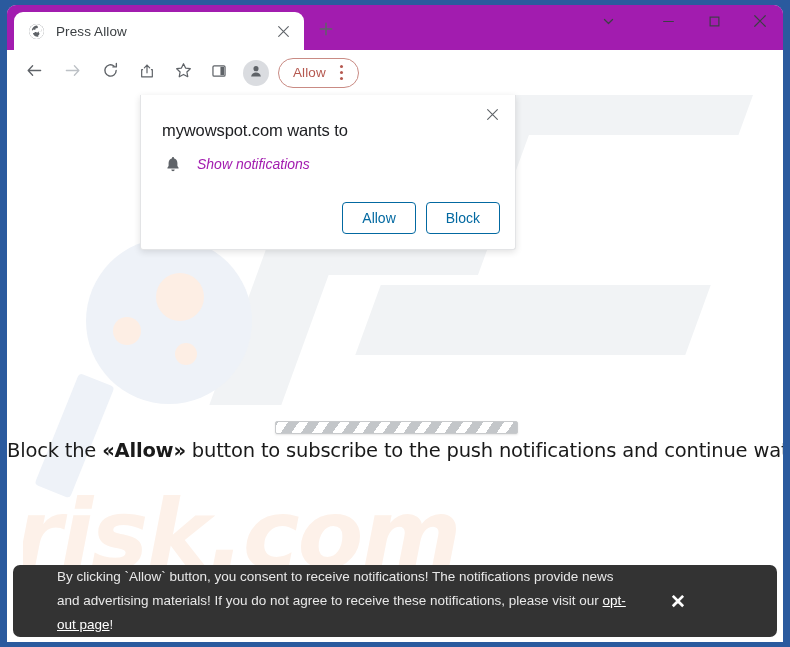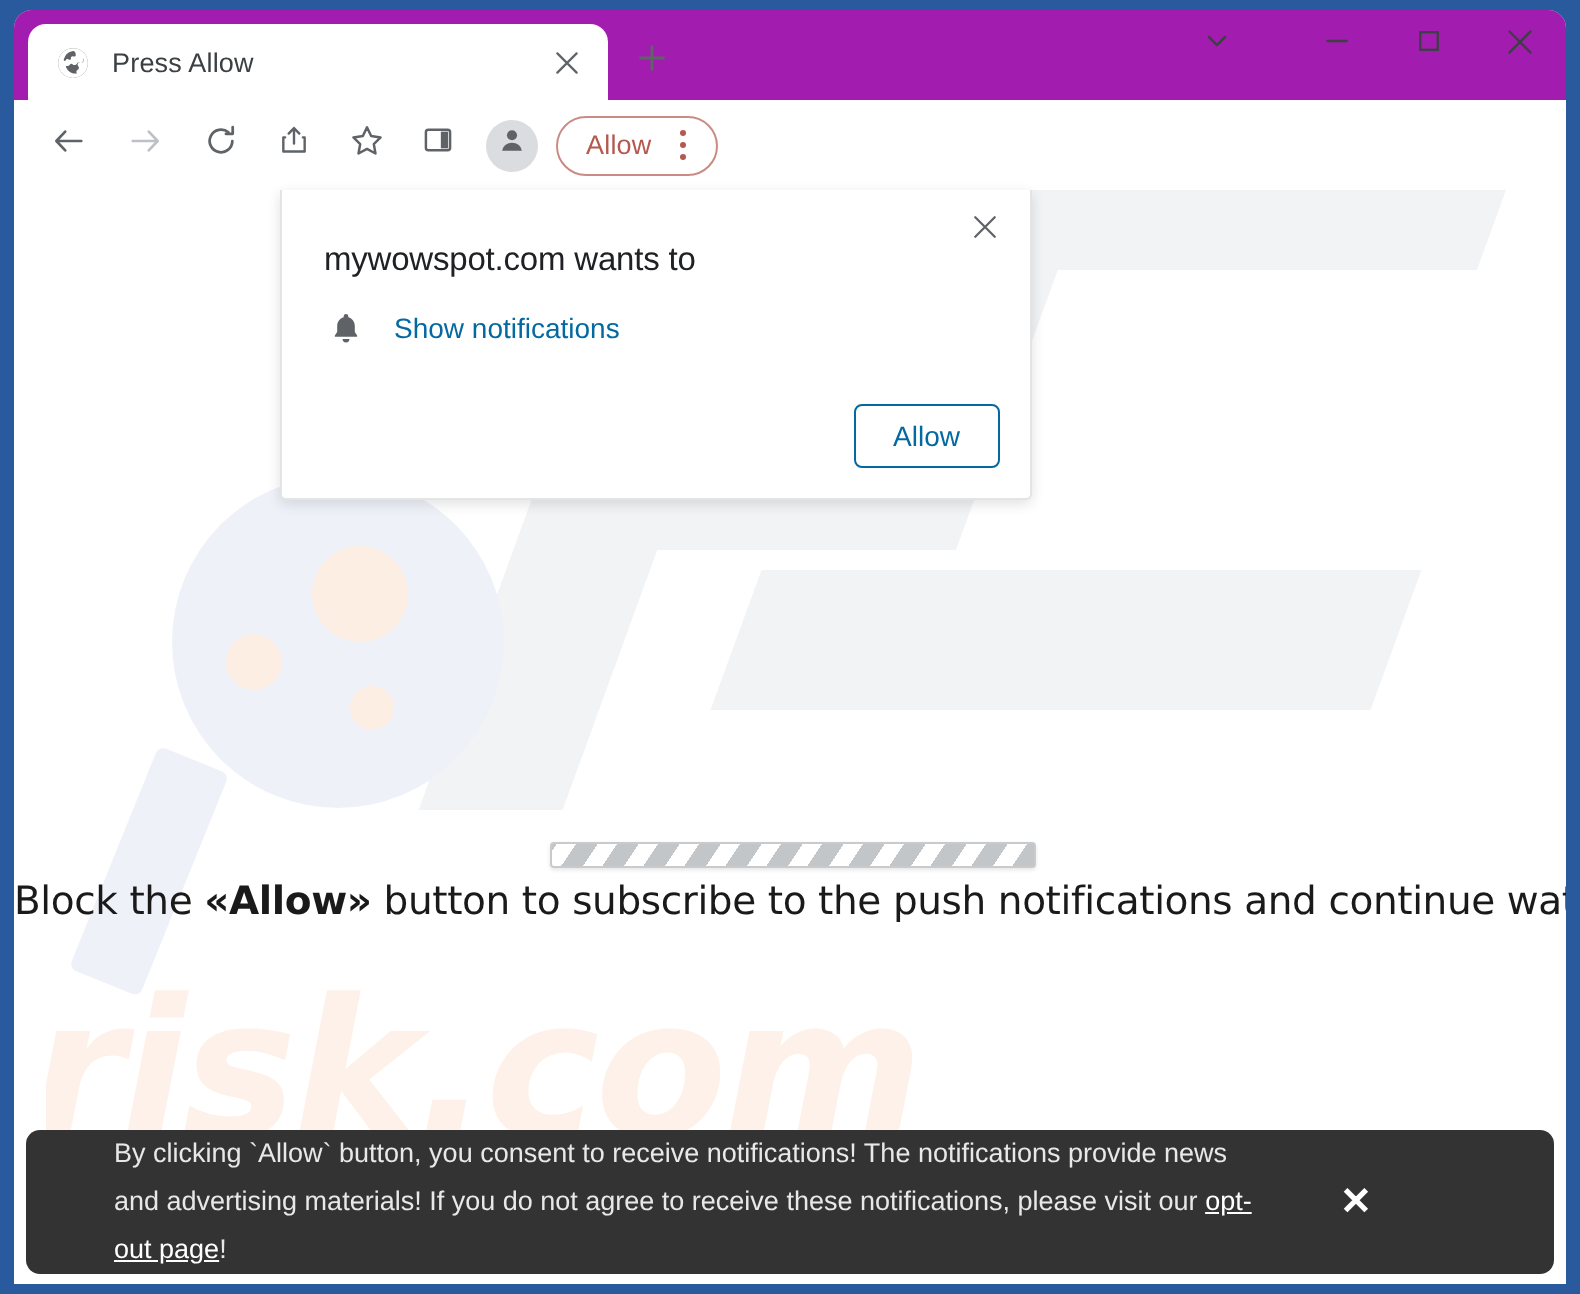--- a/index.html
+++ b/index.html
@@ -326,21 +326,22 @@
     align-items: center;
   }
   .perm-bell {
     width: 22px; height: 22px;
     flex: 0 0 22px;
     margin-right: 13px;
     display: flex; align-items: center; justify-content: center;
   }
   .perm-row-label {
     font-size: 14px;
-    color: #0369a1;
+    color: #a21caf;
+    font-style: italic;
   }
   .perm-actions {
     position: absolute;
     right: 15px; bottom: 15px;
     display: flex;
     gap: 10px;
   }
   .perm-btn {
     min-width: 70px;
     height: 32px;
@@ -532,17 +533,18 @@
           <svg viewBox="0 0 20 20" width="18" height="18">
             <path d="M10 2.2a1.3 1.3 0 011.3 1.3v.5c2.2.6 3.6 2.5 3.6 4.9v3.3l1.3 1.9v.8H3.8v-.8l1.3-1.9V8.9c0-2.4 1.4-4.3 3.6-4.9v-.5A1.3 1.3 0 0110 2.2z" fill="#5f6368"></path>
             <path d="M8.1 16.1h3.8a1.9 1.9 0 01-3.8 0z" fill="#5f6368"></path>
           </svg>
         </span>
         <span class="perm-row-label">Show notifications</span>
       </div>
 
       <div class="perm-actions">
         <button class="perm-btn">Allow</button>
+        <button class="perm-btn">Block</button>
       </div>
     </div>
 
   </div>
 </div>
 
 </body></html>

